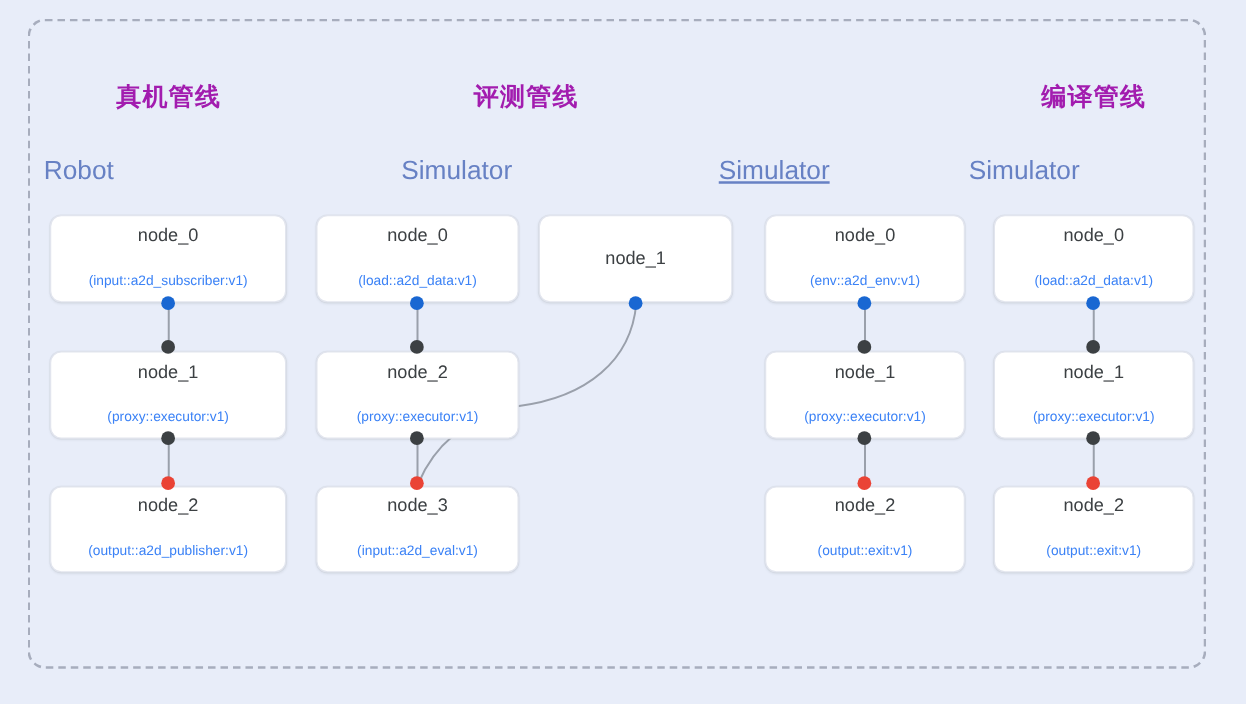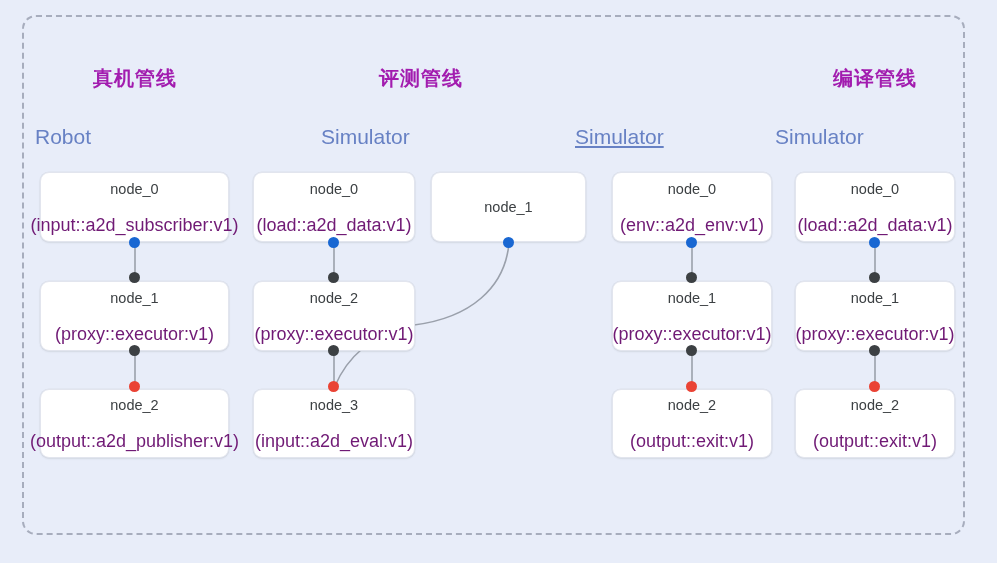--- a/index.html
+++ b/index.html
@@ -69,22 +69,22 @@
     z-index: 3;
     gap: 15px;
   }
   .node .n-title {
     font-size: 14.5px;
     color: #3c4043;
     line-height: 21px;
     white-space: nowrap;
   }
   .node .n-sub {
-    font-size: 18px;
-    color: #701a75;
+    font-size: 11px;
+    color: #3b82f6;
     line-height: 21px;
     white-space: nowrap;
   }
   
   .dot {
     position: absolute;
     width: 11px;
     height: 11px;
     border-radius: 50%;
     z-index: 6;

